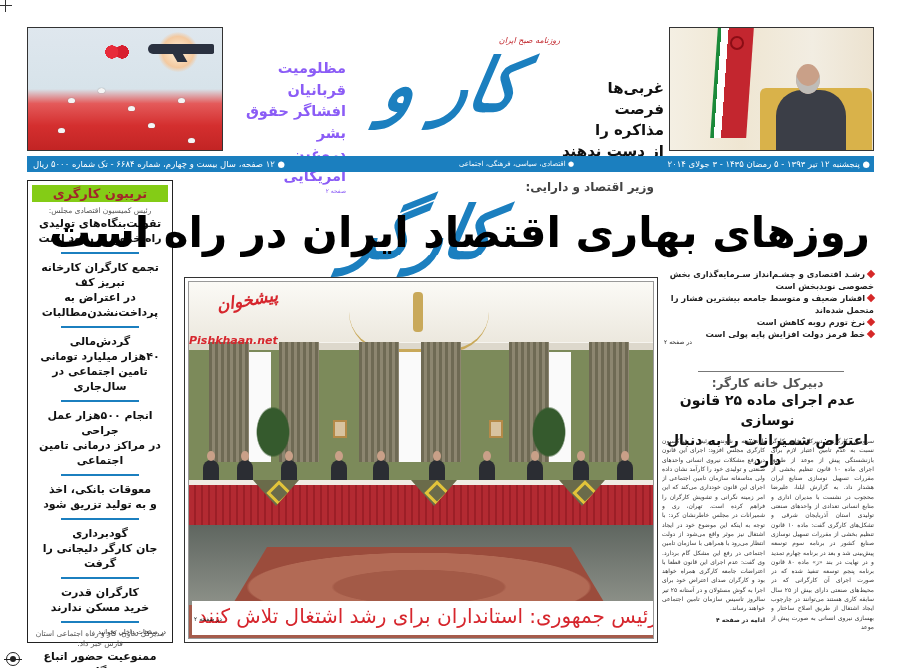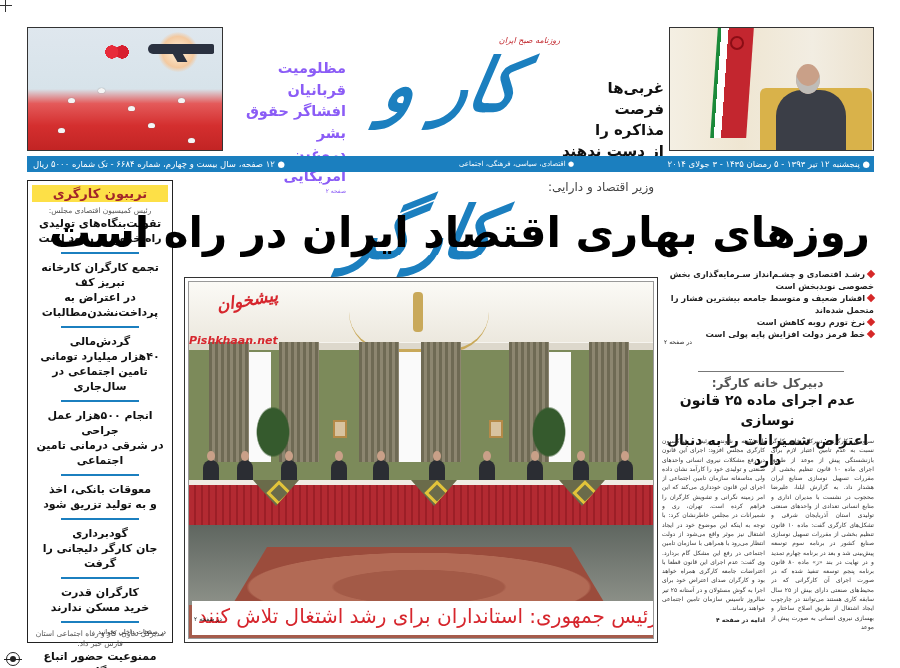--- a/index.html
+++ b/index.html
@@ -58,28 +58,28 @@
 
   
   .info-bar { left: 27px; top: 156px; width: 847px; height: 16px; background: #1b7fbf; color: #fff; font-size: 8.5px; line-height: 16px; direction: rtl; }
   .info-bar .seg { position: absolute; top: 0; white-space: nowrap; }
   .info-bar .date { right: 4px; text-align: center; }
   .info-bar .cats { right: 300px; font-size: 7px; }
   .info-bar .issue { left: 6px; }
 
   
   .sidebar { left: 27px; top: 180px; width: 146px; height: 463px; border: 1px solid #222; direction: rtl; text-align: center; }
-  .sidebar-title { margin: 4px 4px 0; background: #fde047; height: 17px; color: #a3262a; font-weight: bold; font-size: 13px; line-height: 17px; }
+  .sidebar-title { margin: 4px 4px 0; background: #84cc16; height: 17px; color: #a3262a; font-weight: bold; font-size: 13px; line-height: 17px; }
   .side-kicker { font-size: 7.5px; color: #555; margin-top: 4px; line-height: 10px; }
   .side-head { font-weight: bold; font-size: 11px; line-height: 15px; color: #111; padding: 0 4px; }
   .side-rule { width: 78px; height: 2px; background: #1b7fbf; margin: 6px auto 6px; }
   .side-foot { position: absolute; right: 6px; bottom: 6px; font-size: 6.5px; color: #222; }
 
   
-  .kicker-main { left: 420px; top: 180px; width: 234px; direction: rtl; text-align: right; font-size: 12px; color: #444; font-weight: normal; }
+  .kicker-main { left: 420px; top: 180px; width: 234px; direction: rtl; text-align: right; font-size: 12px; color: #444; font-weight: bold; }
   .headline-main { left: 190px; top: 203px; width: 680px; height: 60px; direction: rtl; text-align: center; font-size: 42px; font-weight: bold; color: #000; line-height: 60px; letter-spacing: -1px; white-space: nowrap; }
 
   
   .bullets { left: 664px; top: 268px; width: 210px; direction: rtl; text-align: right; font-size: 8.3px; line-height: 12px; font-weight: bold; color: #222; }
   .bullets li { list-style: none; }
   .bullets .diamond { display: inline-block; width: 6px; height: 6px; background: #d62828; transform: rotate(45deg); margin-left: 3px; }
   .bullets .ref { font-weight: normal; font-size: 6px; text-align: left; margin-top: -4px; }
   .bullet-rule { left: 698px; top: 371px; width: 146px; height: 1px; background: #777; }
 
   
@@ -184,21 +184,21 @@
 
   <div>
     <div class="side-head">گردش‌مالی</div>
     <div class="side-head">۴۰هزار میلیارد تومانی</div>
     <div class="side-head">تامین اجتماعی در سال‌جاری</div>
   </div>
   <div class="side-rule"></div>
 
   <div>
     <div class="side-head">انجام ۵۰۰هزار عمل جراحی</div>
-    <div class="side-head">در شرقی درمانی تامین اجتماعی</div>
+    <div class="side-head">در مراکز درمانی تامین اجتماعی</div>
   </div>
   <div class="side-rule"></div>
 
   <div>
     <div class="side-head">معوقات بانکی، اخذ</div>
     <div class="side-head">و به تولید تزریق شود</div>
   </div>
   <div class="side-rule"></div>
 
   <div>

